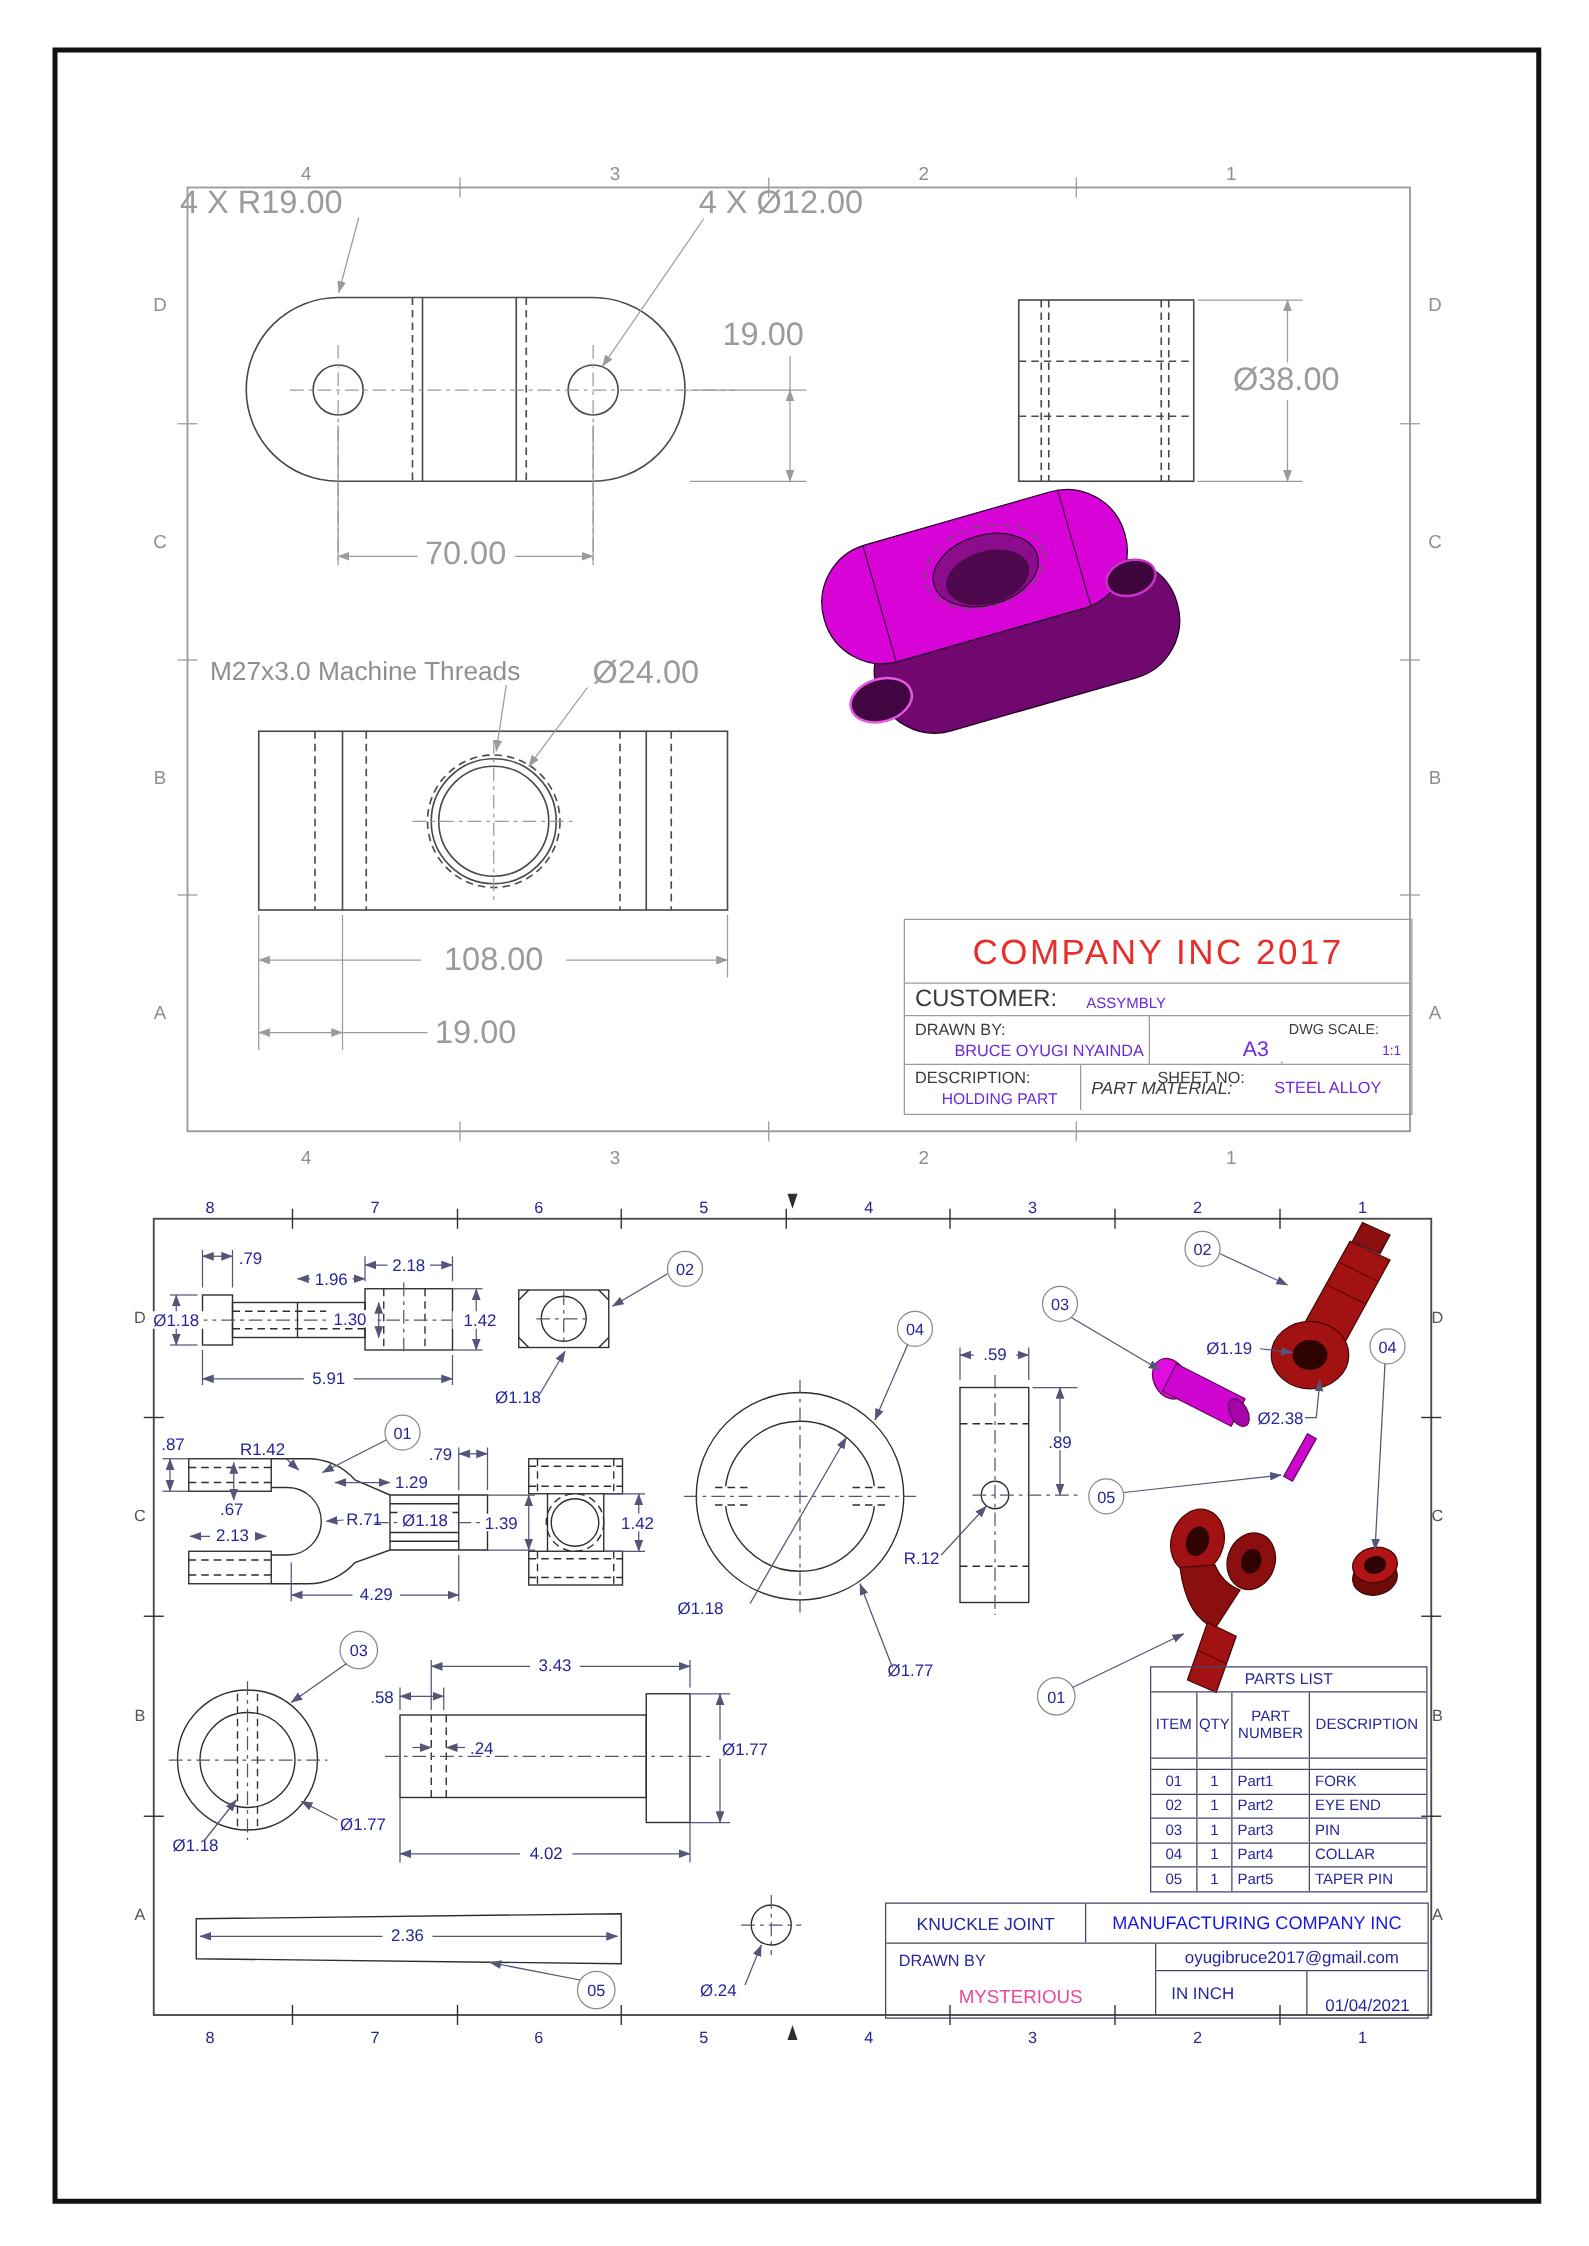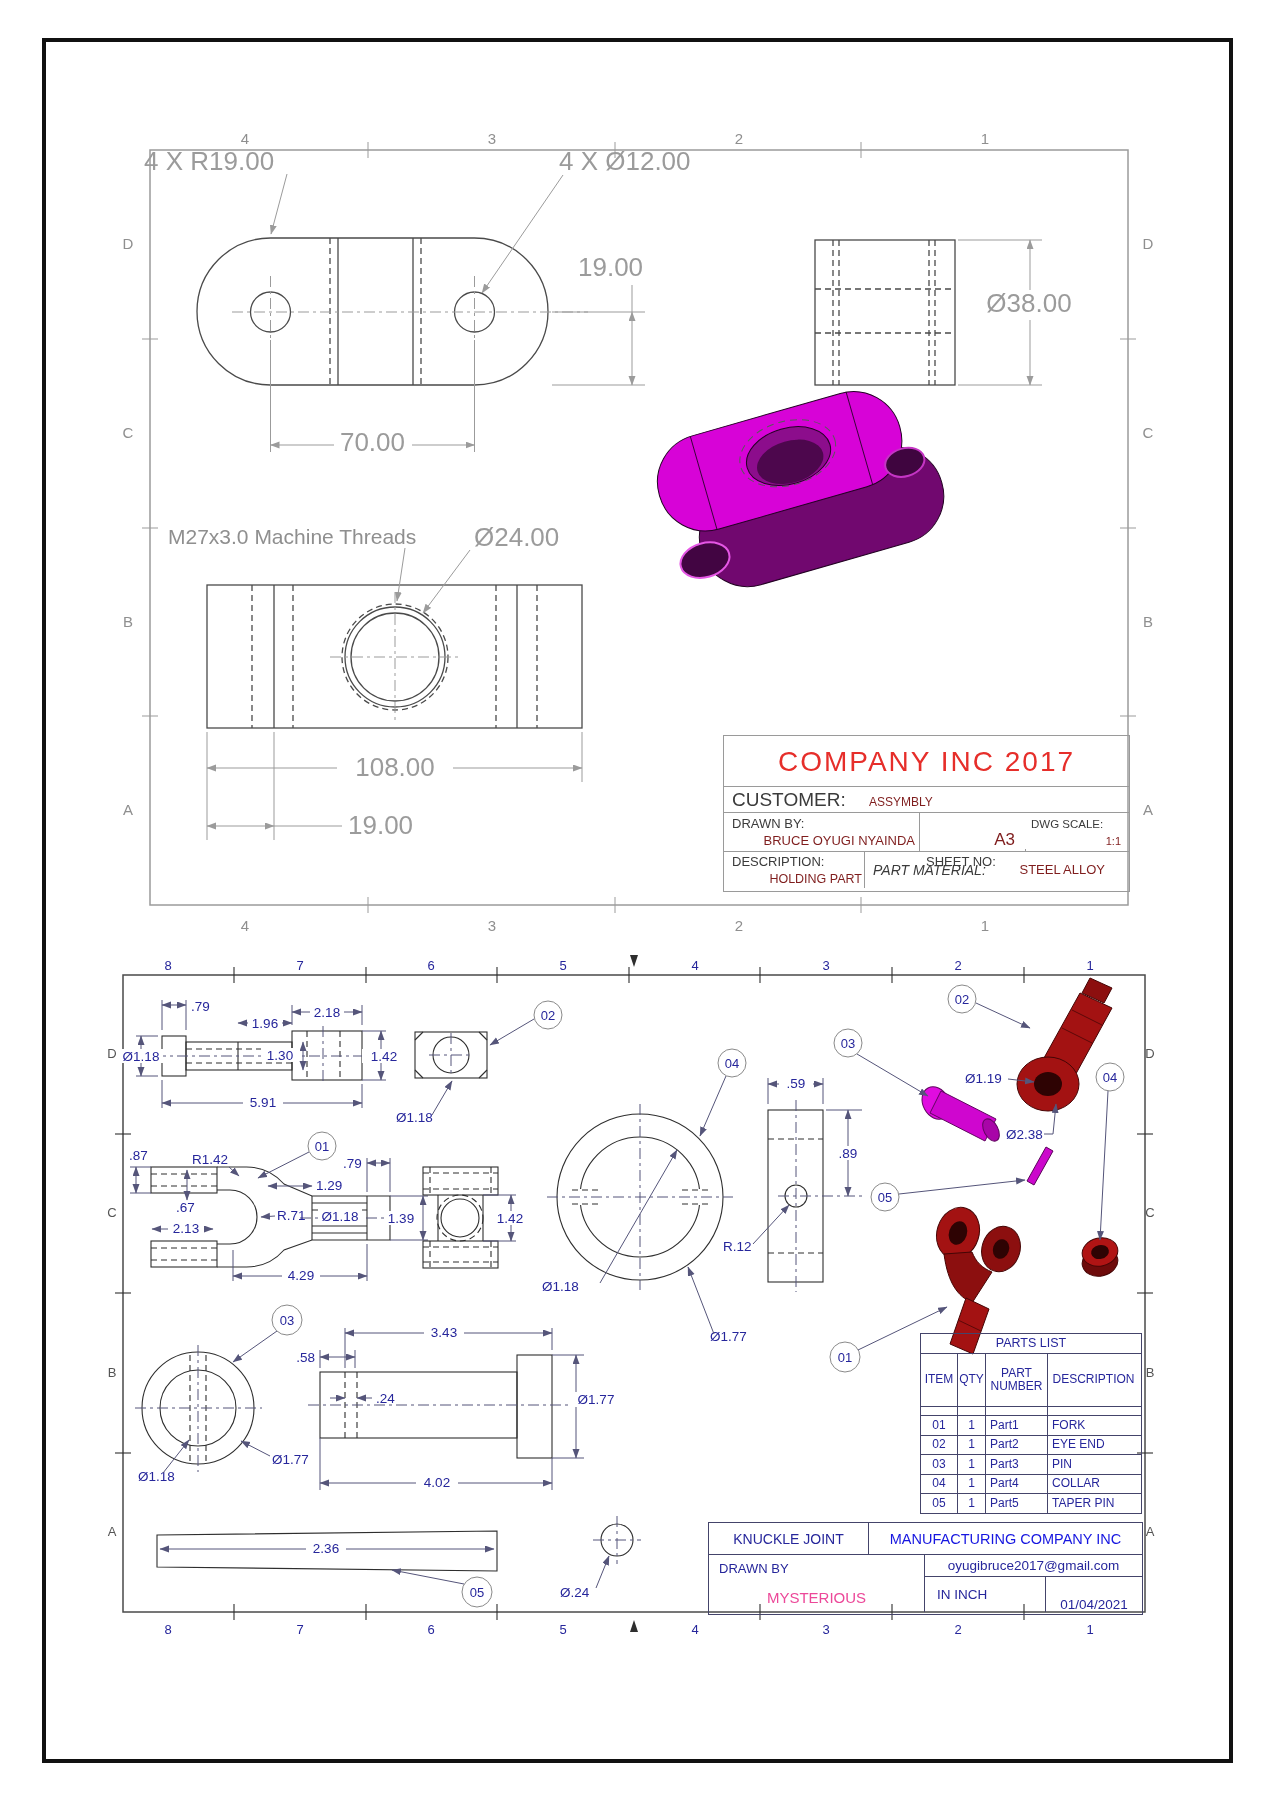--- a/index.html
+++ b/index.html
@@ -22,21 +22,21 @@
   .g2{stroke:#2e2e2e;stroke-width:1.1;fill:none;}
   .c2{stroke:#55557a;stroke-width:1;fill:none;}
   .d2{font-size:13.5px;fill:#26269b;}
   .z2n{font-size:13px;fill:#26269b;}
   .z2l{font-size:13px;fill:#555;}
   .bal{font-size:13px;fill:#26269b;text-anchor:middle;}
   .balc{stroke:#8a8a8a;stroke-width:1;fill:#fff;}
   
   .tb1{left:723px;top:735px;width:405px;height:155px;border:1px solid #9a9a9a;color:#3b3b3b;}
   .tb1 .row{position:relative;border-bottom:1px solid #9a9a9a;box-sizing:border-box;}
-  .grn{color:#7f1d1d;}
+  .grn{color:#6d28d9;}
   .red1{color:#e62e2a;}
   
   .plist{left:920px;top:1333px;width:220px;border:1px solid #44446a;color:#26269b;font-size:12px;}
   .plist .r{display:flex;border-top:1px solid #44446a;}
   .plist .r:first-child{border-top:none;}
   .plist .c{box-sizing:border-box;border-right:1px solid #44446a;display:flex;align-items:center;justify-content:center;text-align:center;line-height:1.1;}
   .plist .c:last-child{border-right:none;}
   .plist .l{justify-content:flex-start;padding-left:4px;}
   .w1{width:37px;}.w2{width:28px;}.w3{width:62px;}.w4{width:91px;}
   
@@ -546,21 +546,21 @@
         <span class="abs grn" style="right:10px;bottom:1px;font-size:17px;">A3</span>
       </div>
       <div style="flex:1;position:relative;">
         <span class="abs" style="left:5px;top:5px;font-size:11.5px;">DWG SCALE:</span>
         <span class="abs grn" style="right:8px;bottom:4px;font-size:11px;">1:1</span>
       </div>
     </div>
     <div class="row" style="height:36px;display:flex;border-bottom:none;">
       <div style="width:140px;border-right:1px solid #9a9a9a;position:relative;">
         <span class="abs" style="left:8px;top:2px;font-size:13px;">DESCRIPTION:</span>
-        <span class="abs grn" style="right:2px;bottom:2px;font-size:12.5px;margin-top:14px;">HOLDING PART</span>
+        <span class="abs grn" style="right:18px;bottom:2px;font-size:12.5px;margin-top:14px;">HOLDING PART</span>
       </div>
       <div style="flex:1;position:relative;">
         <span class="abs" style="left:8px;top:10px;font-size:14px;font-style:italic;">PART MATERIAL:</span>
         <span class="abs grn" style="right:24px;top:10px;font-size:13px;margin-left:28px;">STEEL ALLOY</span>
       </div>
     </div>
   </div>
 
   <div class="abs plist">
     <div class="r" style="height:19px;">

